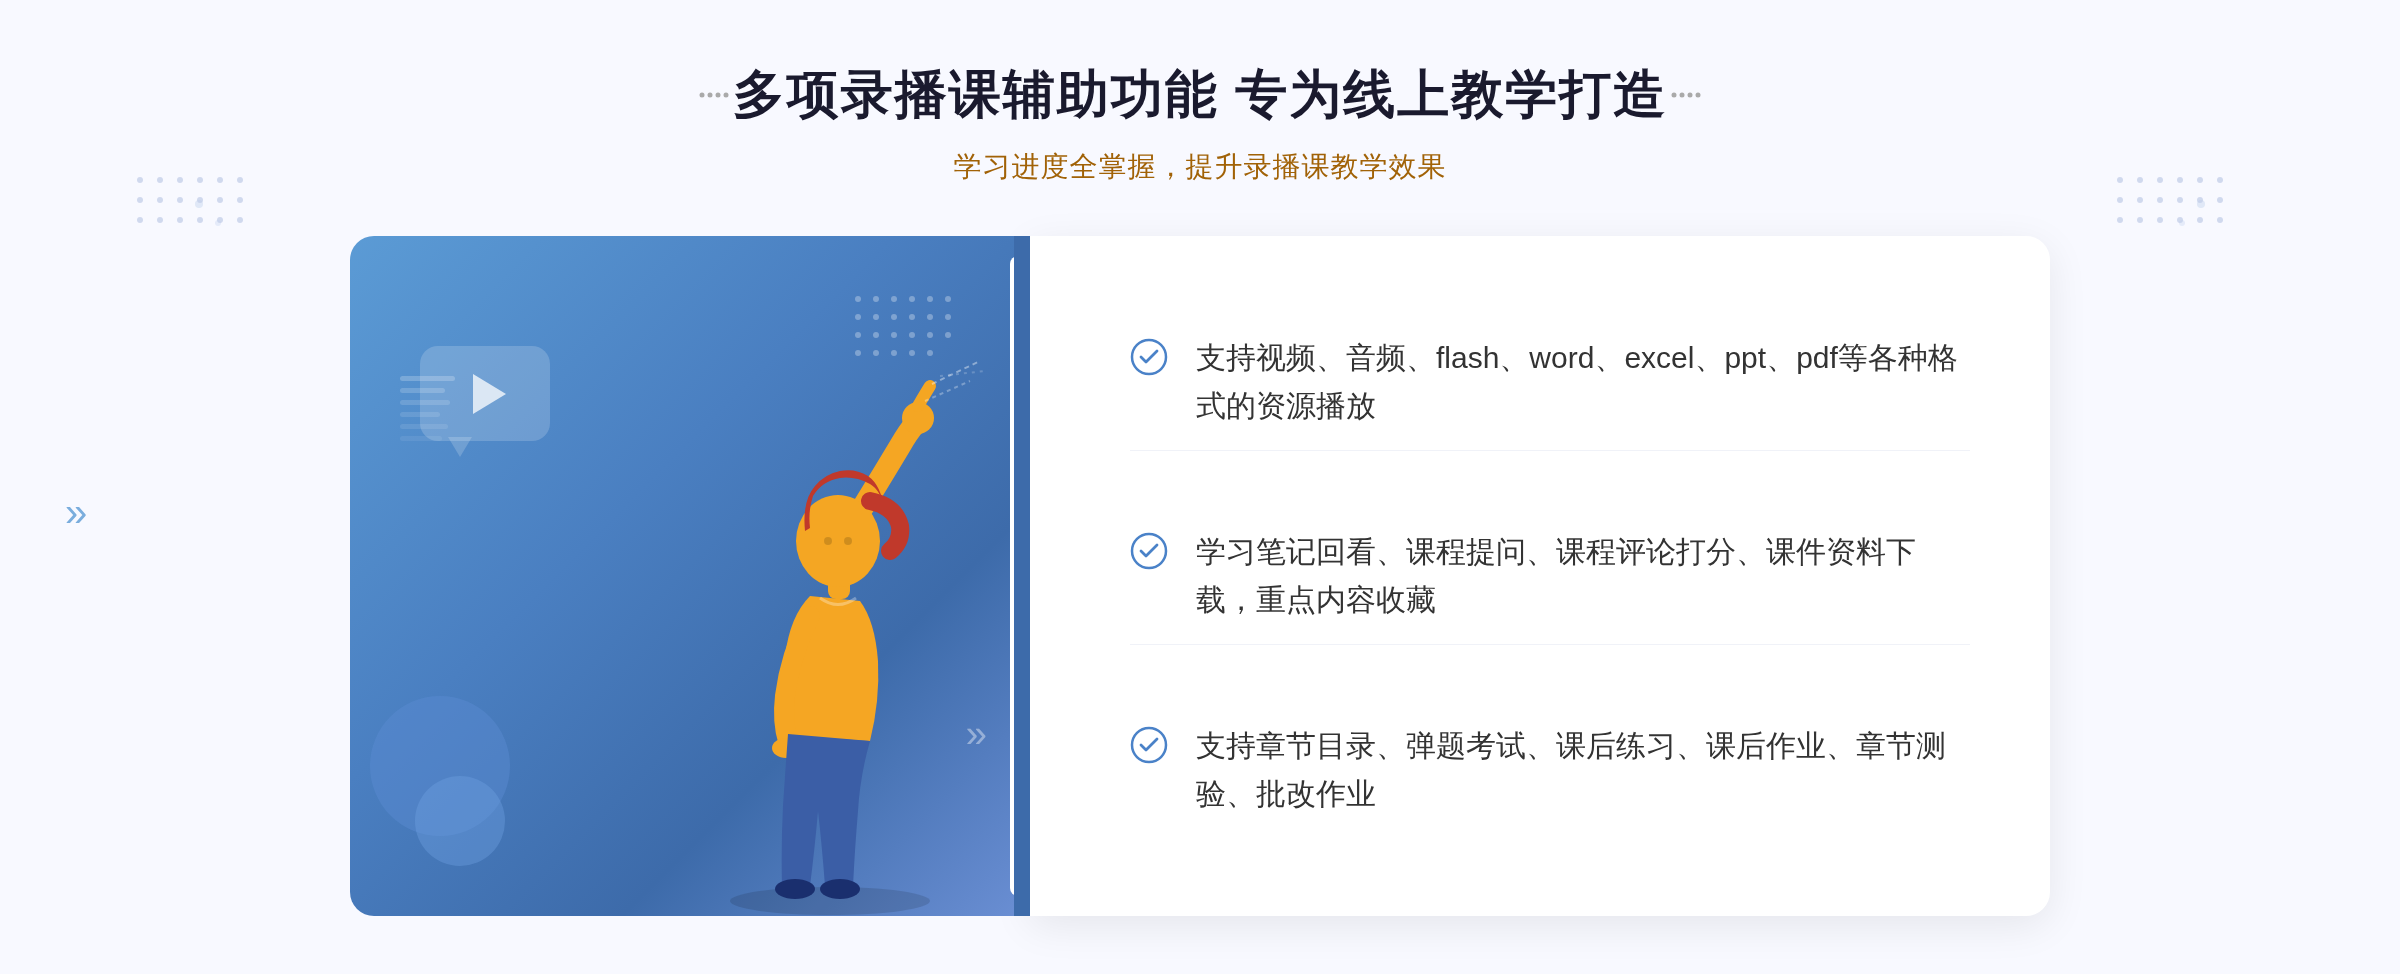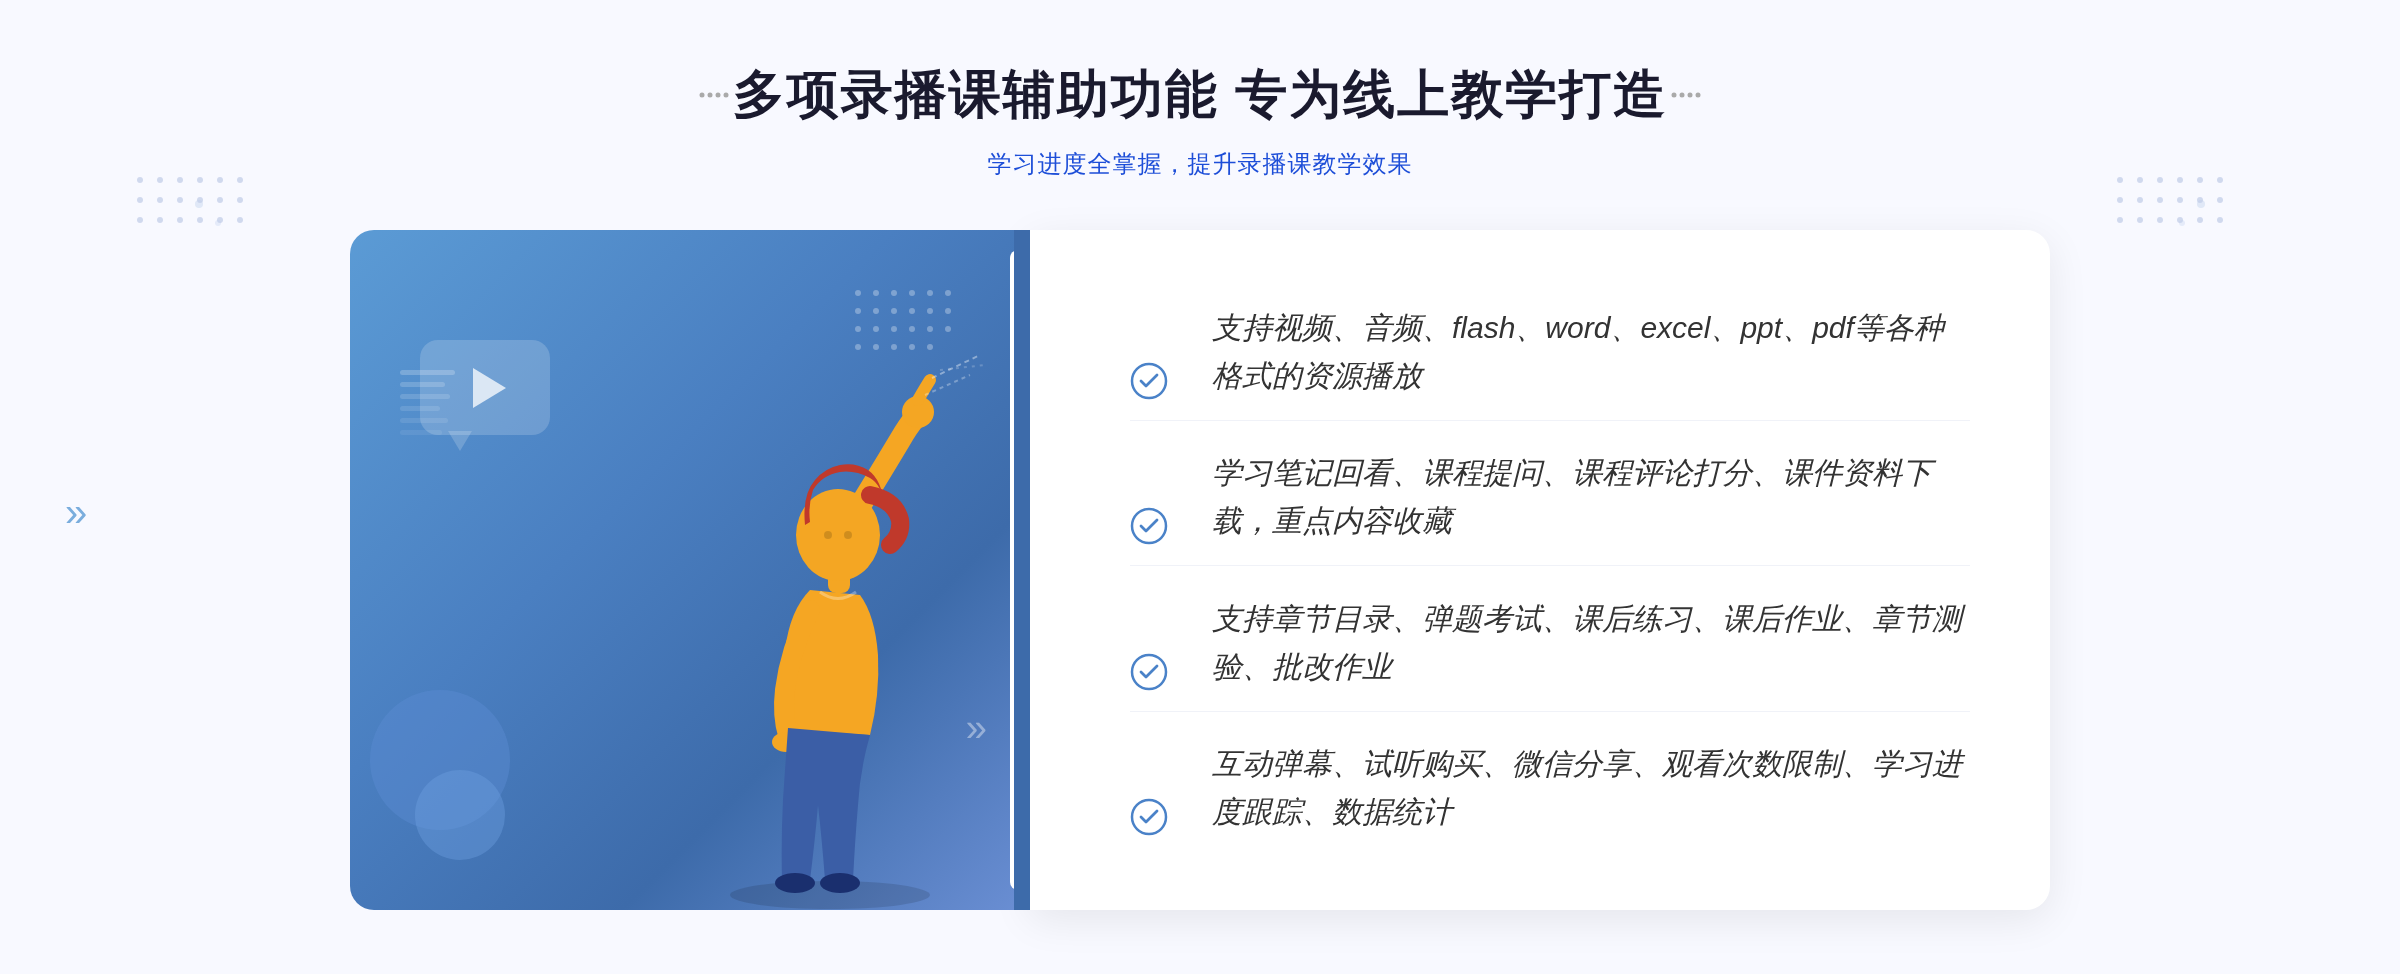--- a/index.html
+++ b/index.html
@@ -45,22 +45,22 @@
     }
 
     .main-title {
       font-size: 52px;
       font-weight: 600;
       color: #1a1a2e;
       letter-spacing: 2px;
     }
 
     .subtitle {
-      font-size: 24px;
-      color: #1d4ed8;
+      font-size: 28px;
+      color: #a16207;
       letter-spacing: 1px;
     }
 
     
     .content-area {
       display: flex;
       align-items: stretch;
       width: 1700px;
       position: relative;
       z-index: 2;
@@ -107,25 +107,24 @@
       border-radius: 0 24px 24px 0;
       padding: 50px 80px 50px 100px;
       display: flex;
       flex-direction: column;
       justify-content: space-around;
       box-shadow: 0 10px 40px rgba(0,0,0,0.08);
     }
 
     .feature-item {
       display: flex;
-      align-items: flex-end;
-      gap: 44px;
+      align-items: flex-start;
+      gap: 28px;
       padding: 20px 0;
       border-bottom: 1px solid #f0f2f8;
-      font-style: italic;
     }
 
     .feature-item:last-child {
       border-bottom: none;
     }
 
     .check-icon {
       width: 38px;
       height: 38px;
       flex-shrink: 0;
@@ -376,27 +375,18 @@
       <div class="feature-item">
         <div class="check-icon">
           <svg viewBox="0 0 38 38" fill="none" xmlns="http://www.w3.org/2000/svg">
             <circle cx="19" cy="19" r="17" stroke="#4a82c8" stroke-width="2.5" fill="none"></circle>
             <path d="M11 19 L16 24 L27 13" stroke="#4a82c8" stroke-width="2.8" stroke-linecap="round" stroke-linejoin="round" fill="none"></path>
           </svg>
         </div>
         <span class="feature-text">支持章节目录、弹题考试、课后练习、课后作业、章节测验、批改作业</span>
       </div>
 
-      <div class="feature-item">
-        <div class="check-icon">
-          <svg viewBox="0 0 38 38" fill="none" xmlns="http://www.w3.org/2000/svg">
-            <circle cx="19" cy="19" r="17" stroke="#4a82c8" stroke-width="2.5" fill="none"></circle>
-            <path d="M11 19 L16 24 L27 13" stroke="#4a82c8" stroke-width="2.8" stroke-linecap="round" stroke-linejoin="round" fill="none"></path>
-          </svg>
-        </div>
-        <span class="feature-text">互动弹幕、试听购买、微信分享、观看次数限制、学习进度跟踪、数据统计</span>
-      </div>
 
     </div>
 
   </div>
 
 </div>
 
 </body></html>

